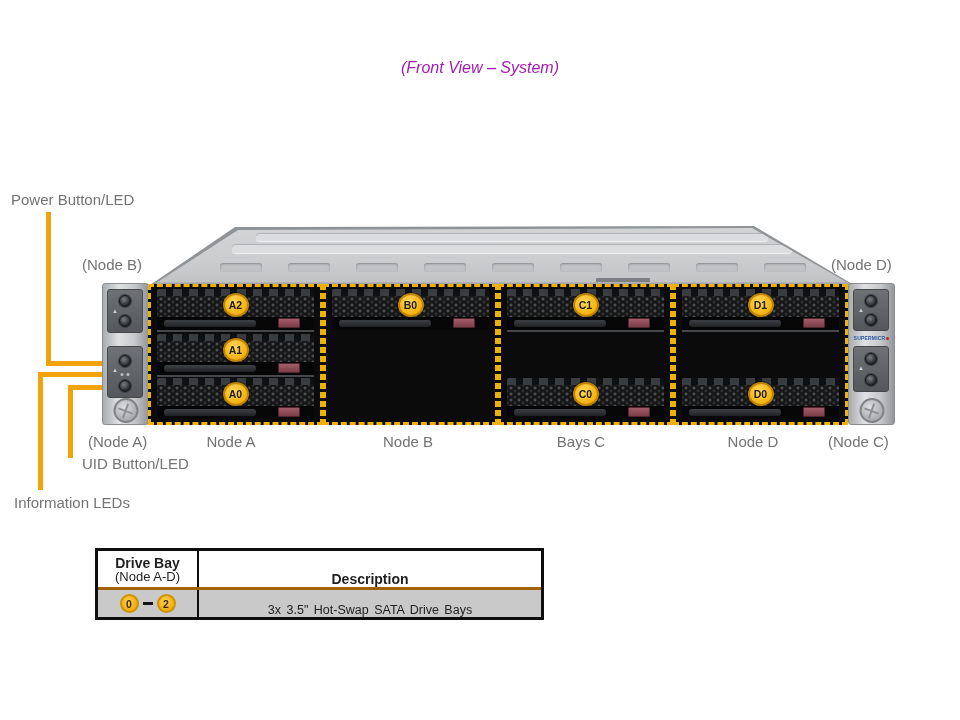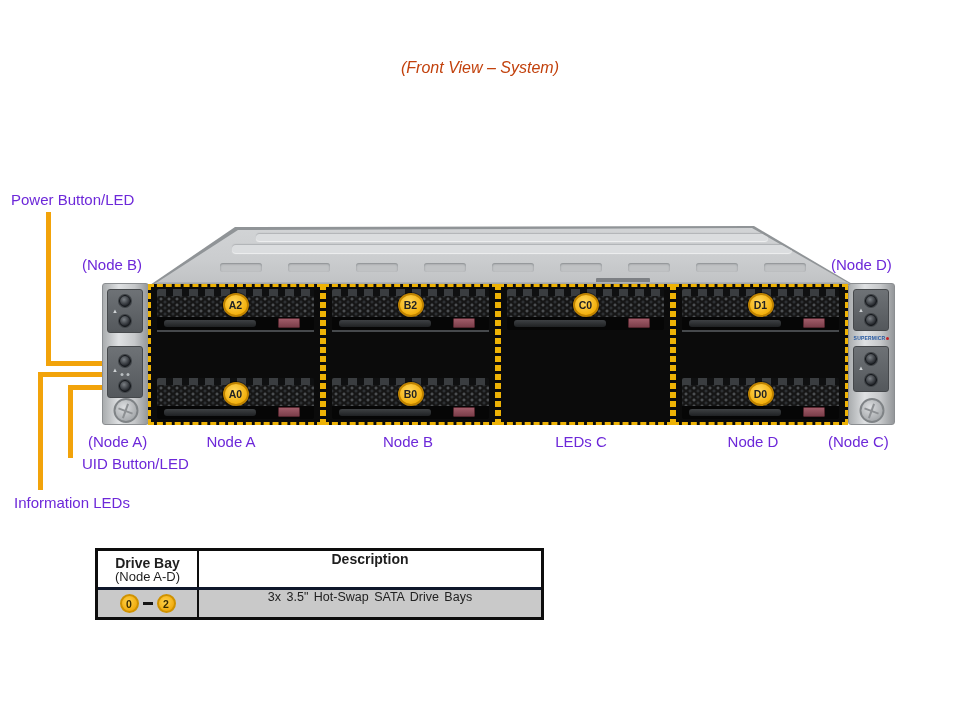--- a/index.html
+++ b/index.html
@@ -1,20 +1,20 @@
 <!DOCTYPE html>
 <html><head>
 <meta charset="utf-8">
 <style>
   html,body{margin:0;padding:0;background:#fff;}
   .canvas{position:relative;width:960px;height:720px;background:#fff;overflow:hidden;
           font-family:"Liberation Sans","DejaVu Sans",sans-serif;color:#1f1f1f;}
-  .lbl{position:absolute;font-size:15px;color:#6d28d9;white-space:nowrap;}
+  .lbl{position:absolute;font-size:15px;color:#737373;white-space:nowrap;}
   .title{position:absolute;left:0;right:0;top:59px;text-align:center;font-size:16px;
-         font-style:italic;color:#c2410c;}
+         font-style:italic;color:#a21caf;}
   
   .lead{position:absolute;background:#F2A30A;}
   
   .lid-outline{position:absolute;left:148px;top:226px;width:706px;height:59px;background:#909497;
       clip-path:polygon(2px 59px,87px 1px,606px 0px,706px 59px);}
   .lid{position:absolute;left:148px;top:226px;width:706px;height:59px;
       background:linear-gradient(180deg,#d2d4d6 0%,#cbcdcf 55%,#c0c2c4 100%);
       clip-path:polygon(5px 59px,90px 4px,604px 2px,702px 58px);}
   .emboss{position:absolute;background:#dbdddf;border-radius:5px;box-shadow:0 1px 1px rgba(255,255,255,.7), 0 -1px 1px rgba(120,124,128,.35);}
   .vents{position:absolute;left:72px;right:48px;top:37px;height:9px;display:flex;gap:26px;}
@@ -59,24 +59,24 @@
   .screw{position:absolute;left:50%;transform:translateX(-50%);width:25px;height:25px;border-radius:50%;
      background:radial-gradient(circle at 40% 35%,#dcdee0,#a6a9ac 75%);border:2px solid #7f8386;box-sizing:border-box;}
   .screw::before,.screw::after{content:"";position:absolute;left:50%;top:50%;width:15px;height:2px;
      background:#8d9093;transform:translate(-50%,-50%) rotate(20deg);}
   .screw::after{transform:translate(-50%,-50%) rotate(110deg);}
   .brand{position:absolute;left:0;right:0;display:flex;align-items:center;justify-content:center;gap:1px;}
   .brand span{font-size:5px;letter-spacing:.2px;color:#2457a0;font-weight:bold;}
   .brand i{width:3px;height:3px;border-radius:50%;background:#c22026;}
   
   .spec-table{position:absolute;left:95px;top:548px;width:449px;border:3px solid #0d0d0d;box-sizing:border-box;}
-  .t-head{display:flex;height:36px;background:#fff;border-bottom:3px solid #0f172a;}
+  .t-head{display:flex;height:36px;background:#fff;border-bottom:3px solid #a16207;}
   .t-col1{width:101px;border-right:2px solid #0d0d0d;display:flex;flex-direction:column;
           align-items:center;justify-content:center;box-sizing:border-box;}
-  .t-col2{flex:1;display:flex;align-items:flex-start;justify-content:center;}
+  .t-col2{flex:1;display:flex;align-items:flex-end;justify-content:center;}
   .t-c1-title{font-size:14px;font-weight:bold;line-height:15px;}
   .t-c1-sub{font-size:13px;line-height:12px;}
   .t-c2-title{font-size:14px;font-weight:bold;}
   .t-row{display:flex;height:27px;background:#C9C9C9;}
   .bay-chip{width:19px;height:19px;border-radius:50%;box-sizing:border-box;
      background:radial-gradient(circle at 42% 38%,#ffd24a,#f0a80a 78%);border:2px solid #cf9200;
      display:flex;align-items:center;justify-content:center;font-size:10.5px;font-weight:bold;color:#3a2b00;}
   .chip-dash{width:10px;height:3px;background:#151515;margin:0 4px;}
   .t-desc{font-size:12.5px;color:#222;word-spacing:2px;}
 </style>
@@ -90,21 +90,21 @@
   <div class="lbl" style="left:11px;top:191px;">Power Button/LED</div>
   <div class="lbl" style="left:82px;top:256px;">(Node B)</div>
   <div class="lbl" style="left:831px;top:256px;">(Node D)</div>
   <div class="lbl" style="left:88px;top:433px;">(Node A)</div>
   <div class="lbl" style="left:828px;top:433px;">(Node C)</div>
   <div class="lbl" style="left:62px;top:455px;margin-left:20px;">UID Button/LED</div>
   <div class="lbl" style="left:14px;top:494px;">Information LEDs</div>
 
   <div class="lbl" style="left:186px;top:433px;width:90px;text-align:center;">Node A</div>
   <div class="lbl" style="left:363px;top:433px;width:90px;text-align:center;">Node B</div>
-  <div class="lbl" style="left:536px;top:433px;width:90px;text-align:center;">LEDs C</div>
+  <div class="lbl" style="left:536px;top:433px;width:90px;text-align:center;">Bays C</div>
   <div class="lbl" style="left:708px;top:433px;width:90px;text-align:center;">Node D</div>
 
   <div class="lead" style="left:46px;top:212px;width:5px;height:153px;"></div>
   <div class="lead" style="left:46px;top:361px;width:68px;height:5px;"></div>
   <div class="lead" style="left:38px;top:372px;width:68px;height:5px;"></div>
   <div class="lead" style="left:38px;top:372px;width:5px;height:118px;"></div>
   <div class="lead" style="left:68px;top:385px;width:46px;height:5px;"></div>
   <div class="lead" style="left:68px;top:385px;width:5px;height:73px;"></div>
 
   <div class="lid-outline"></div>
@@ -156,46 +156,55 @@
         </div>
         <div class="bay-badge">A2</div>
       </div>
       <div class="tray">
         <div class="tray-cap"></div>
         <div class="tray-mesh"></div>
         <div class="tray-handle">
           <div class="handle-bar"></div>
           <div class="red-btn"></div>
         </div>
+        <div class="bay-badge">A1</div>
+      </div>
+      <div class="tray">
+        <div class="tray-cap"></div>
+        <div class="tray-mesh"></div>
+        <div class="tray-handle">
+          <div class="handle-bar"></div>
+          <div class="red-btn"></div>
+        </div>
         <div class="bay-badge">A0</div>
       </div>
     </div>
 
     <div class="node-col">
       <div class="tray">
         <div class="tray-cap"></div>
         <div class="tray-mesh"></div>
         <div class="tray-handle">
           <div class="handle-bar"></div>
           <div class="red-btn"></div>
         </div>
-        <div class="bay-badge">B2</div>
-      </div>
-      <div class="tray">
-        <div class="tray-cap"></div>
-        <div class="tray-mesh"></div>
-        <div class="tray-handle">
-          <div class="handle-bar"></div>
-          <div class="red-btn"></div>
-        </div>
         <div class="bay-badge">B0</div>
       </div>
     </div>
 
     <div class="node-col">
+      <div class="tray">
+        <div class="tray-cap"></div>
+        <div class="tray-mesh"></div>
+        <div class="tray-handle">
+          <div class="handle-bar"></div>
+          <div class="red-btn"></div>
+        </div>
+        <div class="bay-badge">C1</div>
+      </div>
       <div class="tray">
         <div class="tray-cap"></div>
         <div class="tray-mesh"></div>
         <div class="tray-handle">
           <div class="handle-bar"></div>
           <div class="red-btn"></div>
         </div>
         <div class="bay-badge">C0</div>
       </div>
     </div>

